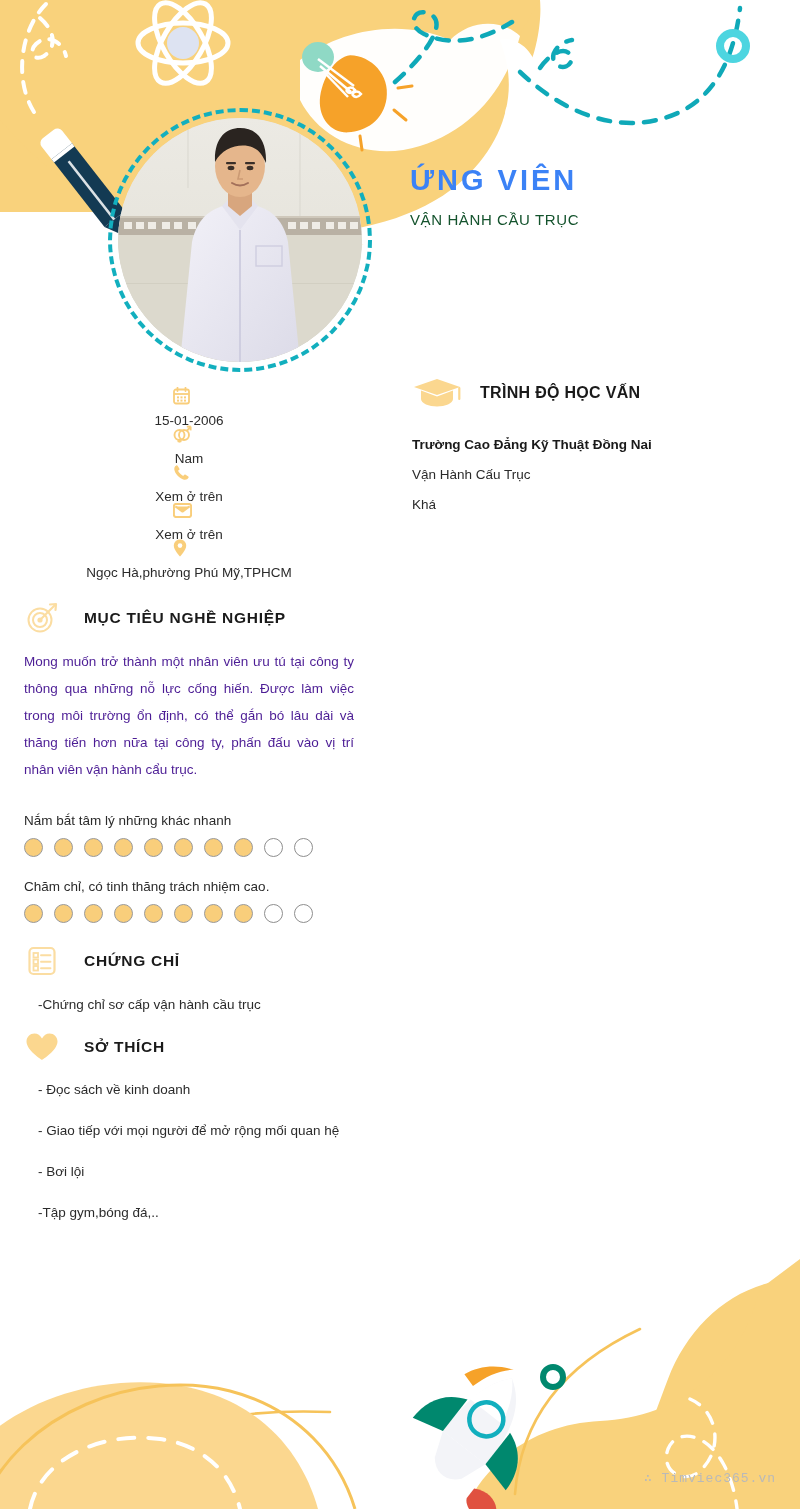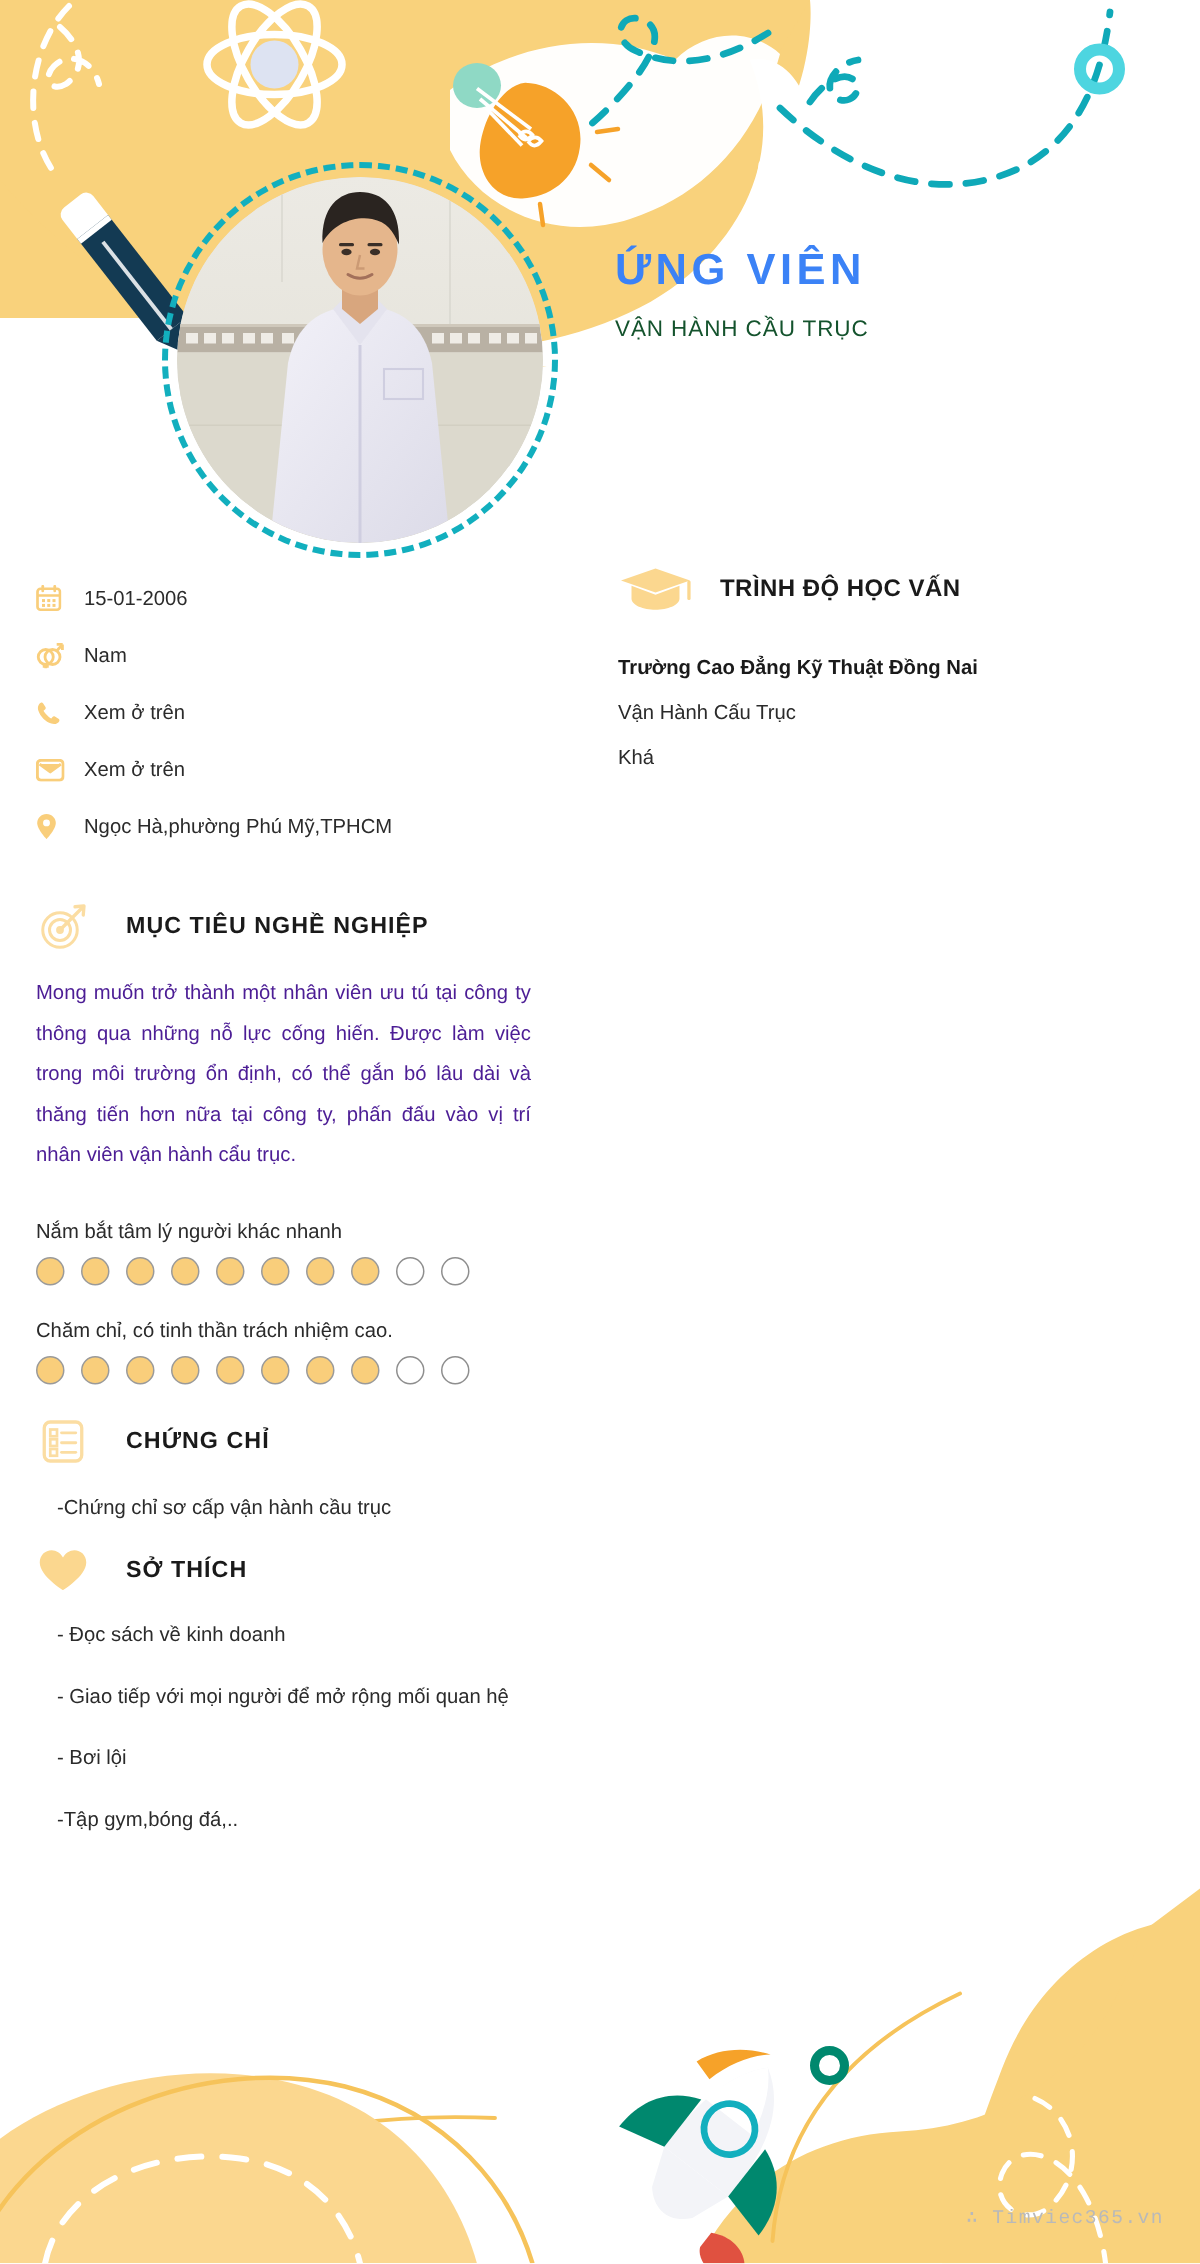--- a/index.html
+++ b/index.html
@@ -42,21 +42,21 @@
   .cv-role{
     font-size:15px;color:#14532d;letter-spacing:.6px;margin:0;font-weight:400;
   }
 
   
   .col-left{position:absolute;left:24px;top:380px;width:330px;z-index:4;}
   .col-right{position:absolute;left:412px;top:378px;width:364px;z-index:4;}
 
   
   .contact-list{margin:0;padding:0;list-style:none;}
-  .contact-row{display:flex;align-items:center;height:38px;}
+  .contact-row{display:flex;align-items:center;height:38px;flex-direction:column;}
   .contact-ico{width:32px;flex:0 0 32px;display:flex;align-items:center;justify-content:flex-start;}
   .contact-txt{font-size:13.5px;color:#2b2b2b;line-height:1.3;}
 
   
   .sec{margin-top:26px;}
   .sec-head{display:flex;align-items:center;gap:24px;margin-bottom:14px;}
   .sec-ico{width:36px;flex:0 0 36px;display:flex;align-items:center;justify-content:center;}
   .sec-title{font-size:15.5px;font-weight:bold;letter-spacing:.7px;color:#1a1a1a;}
   .sec-title.edu{font-size:16px;letter-spacing:.3px;}
 
@@ -302,35 +302,35 @@
               <path d="M24,2.5 L30,2 L29.5,8" fill="none" stroke="#FBDDA2" stroke-width="2.2" stroke-linecap="round" stroke-linejoin="round"></path>
             </svg>
         </span>
         <span class="sec-title">MỤC TIÊU NGHỀ NGHIỆP</span>
       </div>
       <p class="body-txt">Mong muốn trở thành một nhân viên ưu tú tại công ty thông qua những nỗ lực cống hiến. Được làm việc trong môi trường ổn định, có thể gắn bó lâu dài và thăng tiến hơn nữa tại công ty, phấn đấu vào vị trí nhân viên vận hành cẩu trục.</p>
     </div>
 
     <div class="sec" style="margin-top:30px;">
 
-      <p class="skill-name">Nắm bắt tâm lý người khác nhanh</p>
+      <p class="skill-name">Nắm bắt tâm lý những khác nhanh</p>
       <div class="dots">
           <span class="dot on"></span>
           <span class="dot on"></span>
           <span class="dot on"></span>
           <span class="dot on"></span>
           <span class="dot on"></span>
           <span class="dot on"></span>
           <span class="dot on"></span>
           <span class="dot on"></span>
           <span class="dot"></span>
           <span class="dot"></span>
         </div>
 
-      <p class="skill-name">Chăm chỉ, có tinh thần trách nhiệm cao.</p>
+      <p class="skill-name">Chăm chỉ, có tinh thăng trách nhiệm cao.</p>
       <div class="dots">
           <span class="dot on"></span>
           <span class="dot on"></span>
           <span class="dot on"></span>
           <span class="dot on"></span>
           <span class="dot on"></span>
           <span class="dot on"></span>
           <span class="dot on"></span>
           <span class="dot on"></span>
           <span class="dot"></span>

